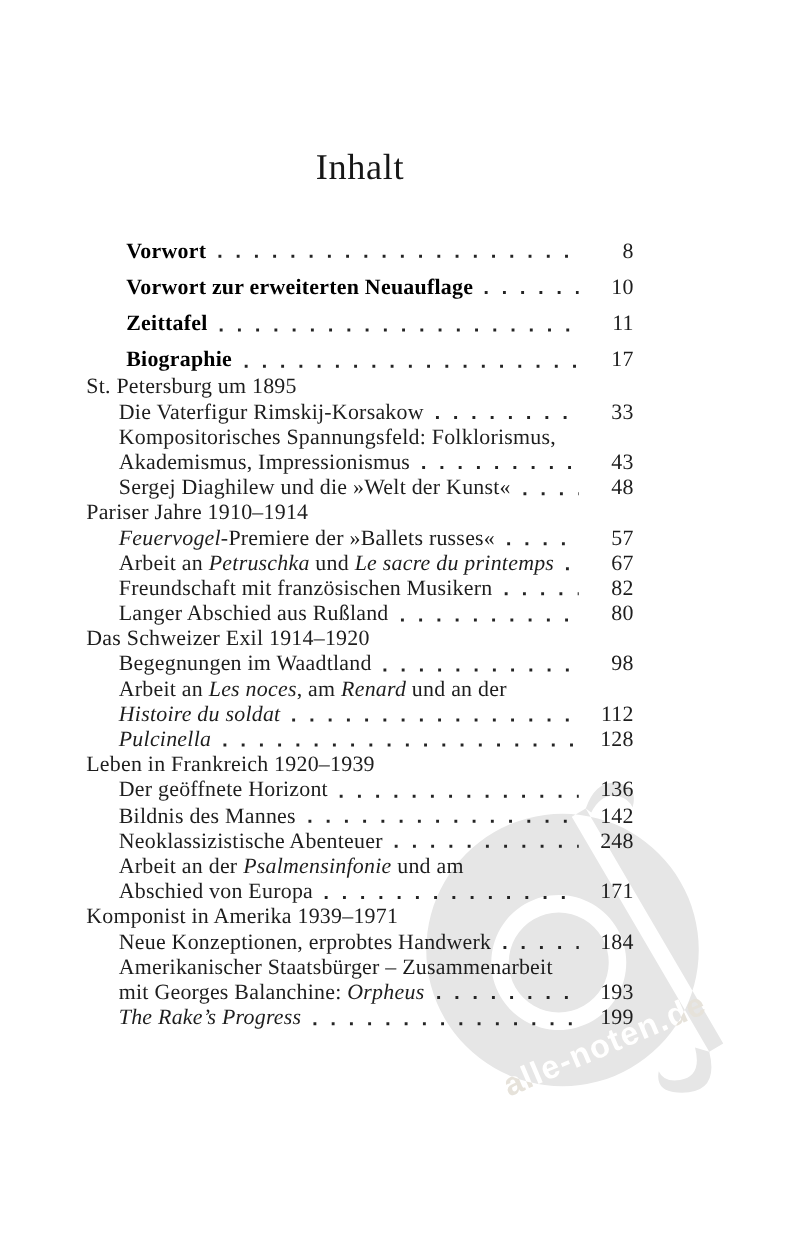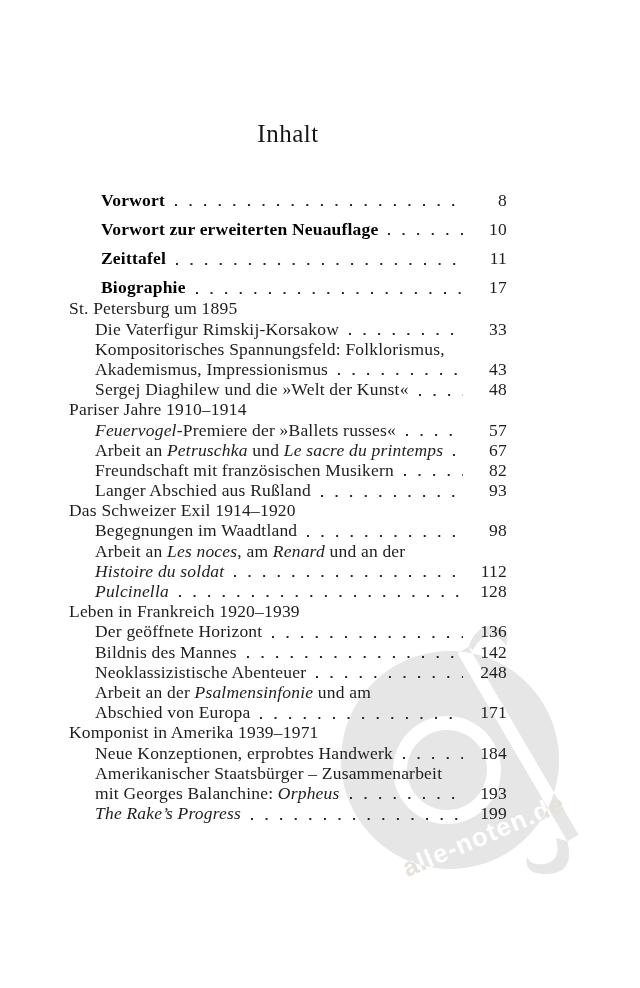--- a/index.html
+++ b/index.html
@@ -19,21 +19,21 @@
   }
   .wm-layer.gray .wm-text{color:#e6e2da;}
   .wm-layer.white{clip-path:circle(109px at 450px 760px);}
   .wm-layer.white .wm-text{color:#ffffff;}
   
   .toc{
     position:absolute;left:69px;top:119px;width:438px;z-index:2;
     color:#1d1d1d;font-size:17.5px;letter-spacing:0.2px;
   }
   .title{
-    text-align:center;font-size:25px;line-height:30px;letter-spacing:0.5px;
+    text-align:center;font-size:29px;line-height:30px;letter-spacing:0.5px;
     margin-bottom:41px;color:#161616;
   }
   .row{
     display:flex;align-items:baseline;
     height:20.2px;line-height:20.2px;white-space:nowrap;
   }
   .front .row{margin-bottom:8.9px;font-weight:bold;color:#000;margin-left:32px;}
   .entries{margin-top:-7.9px;}
   .row .label{white-space:nowrap;}
   .row.lvl1 .label{padding-left:26px;}
@@ -135,21 +135,21 @@
         <span class="page">67</span>
       </div>
       <div class="row lvl1">
         <span class="label"><span>Freundschaft mit französischen Musikern</span></span>
         <span class="dots"></span>
         <span class="page">82</span>
       </div>
       <div class="row lvl1">
         <span class="label"><span>Langer Abschied aus Rußland</span></span>
         <span class="dots"></span>
-        <span class="page">93</span>
+        <span class="page">80</span>
       </div>
       <div class="row">
         <span class="label"><span>Das Schweizer Exil 1914–1920</span></span>
       </div>
       <div class="row lvl1">
         <span class="label"><span>Begegnungen im Waadtland</span></span>
         <span class="dots"></span>
         <span class="page">98</span>
       </div>
       <div class="row lvl1">

